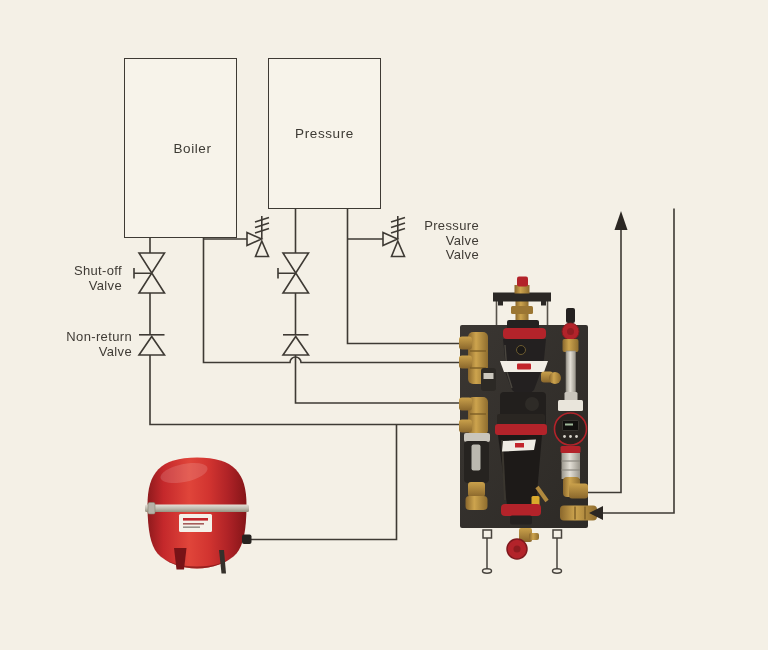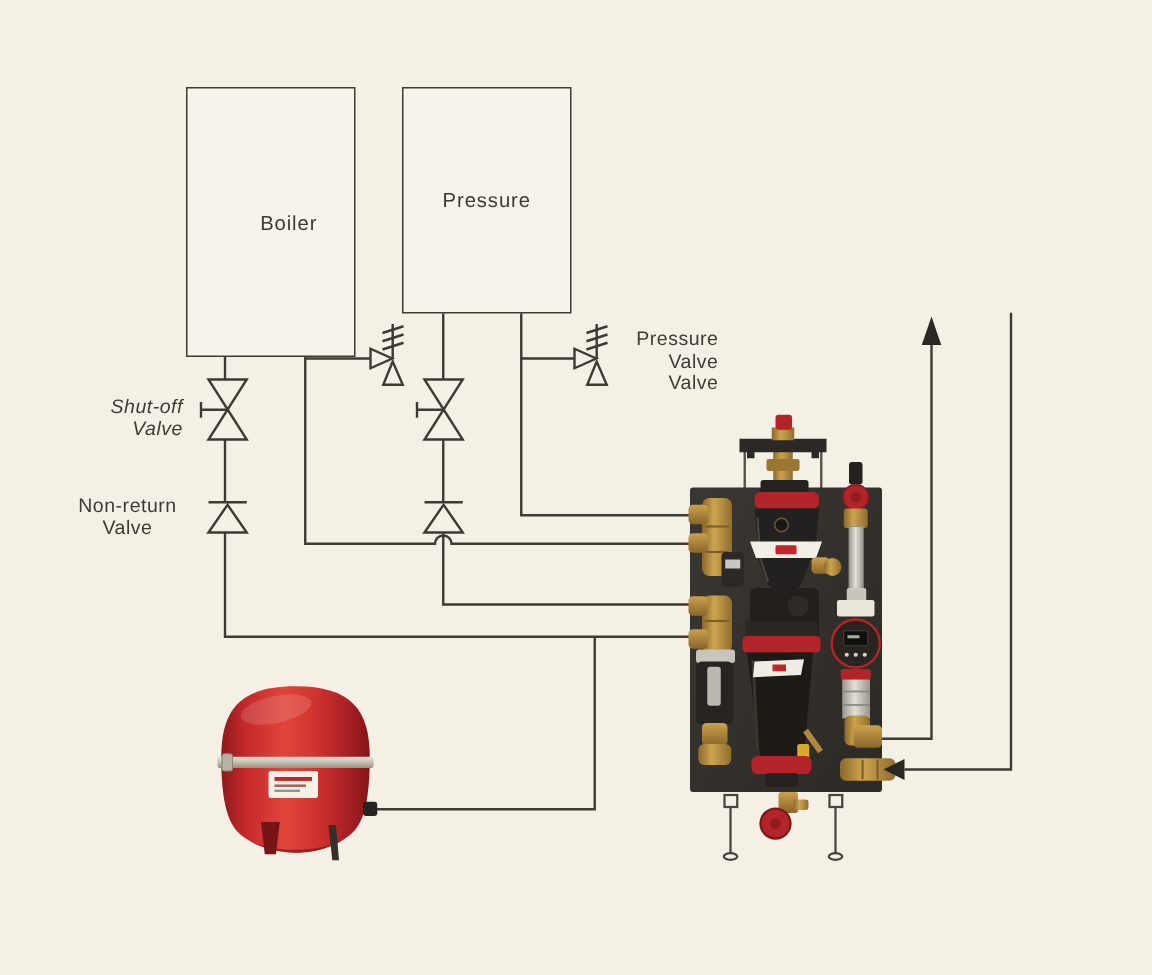--- a/index.html
+++ b/index.html
@@ -26,22 +26,22 @@
   #node-heatpump{left:268px;top:58px;width:113px;height:151px;}
   #node-system{left:592px;top:59px;width:115px;height:150px;}
   .ann{
     position:absolute;
     color:#3f3b35;
     font-size:13px;
     line-height:14.6px;
     letter-spacing:0.35px;
   }
   .ann span{display:block;}
-  #ann-shutoff{left:40px;top:264px;width:82px;text-align:right;font-style:italic;}
-  #ann-nonreturn{left:38px;top:330px;width:94px;text-align:center;}
+  #ann-shutoff{left:40px;top:264px;width:82px;text-align:right;}
+  #ann-nonreturn{left:38px;top:330px;width:94px;text-align:right;}
   #ann-prv{left:409px;top:219px;width:70px;text-align:right;}
 </style>
 </head>
 <body>
 
 <div class="stage">
 
   <svg class="artwork" width="768" height="650" viewBox="0 0 768 650">
     <defs>
       <linearGradient id="gVessel" x1="0" y1="0" x2="1" y2="0">

